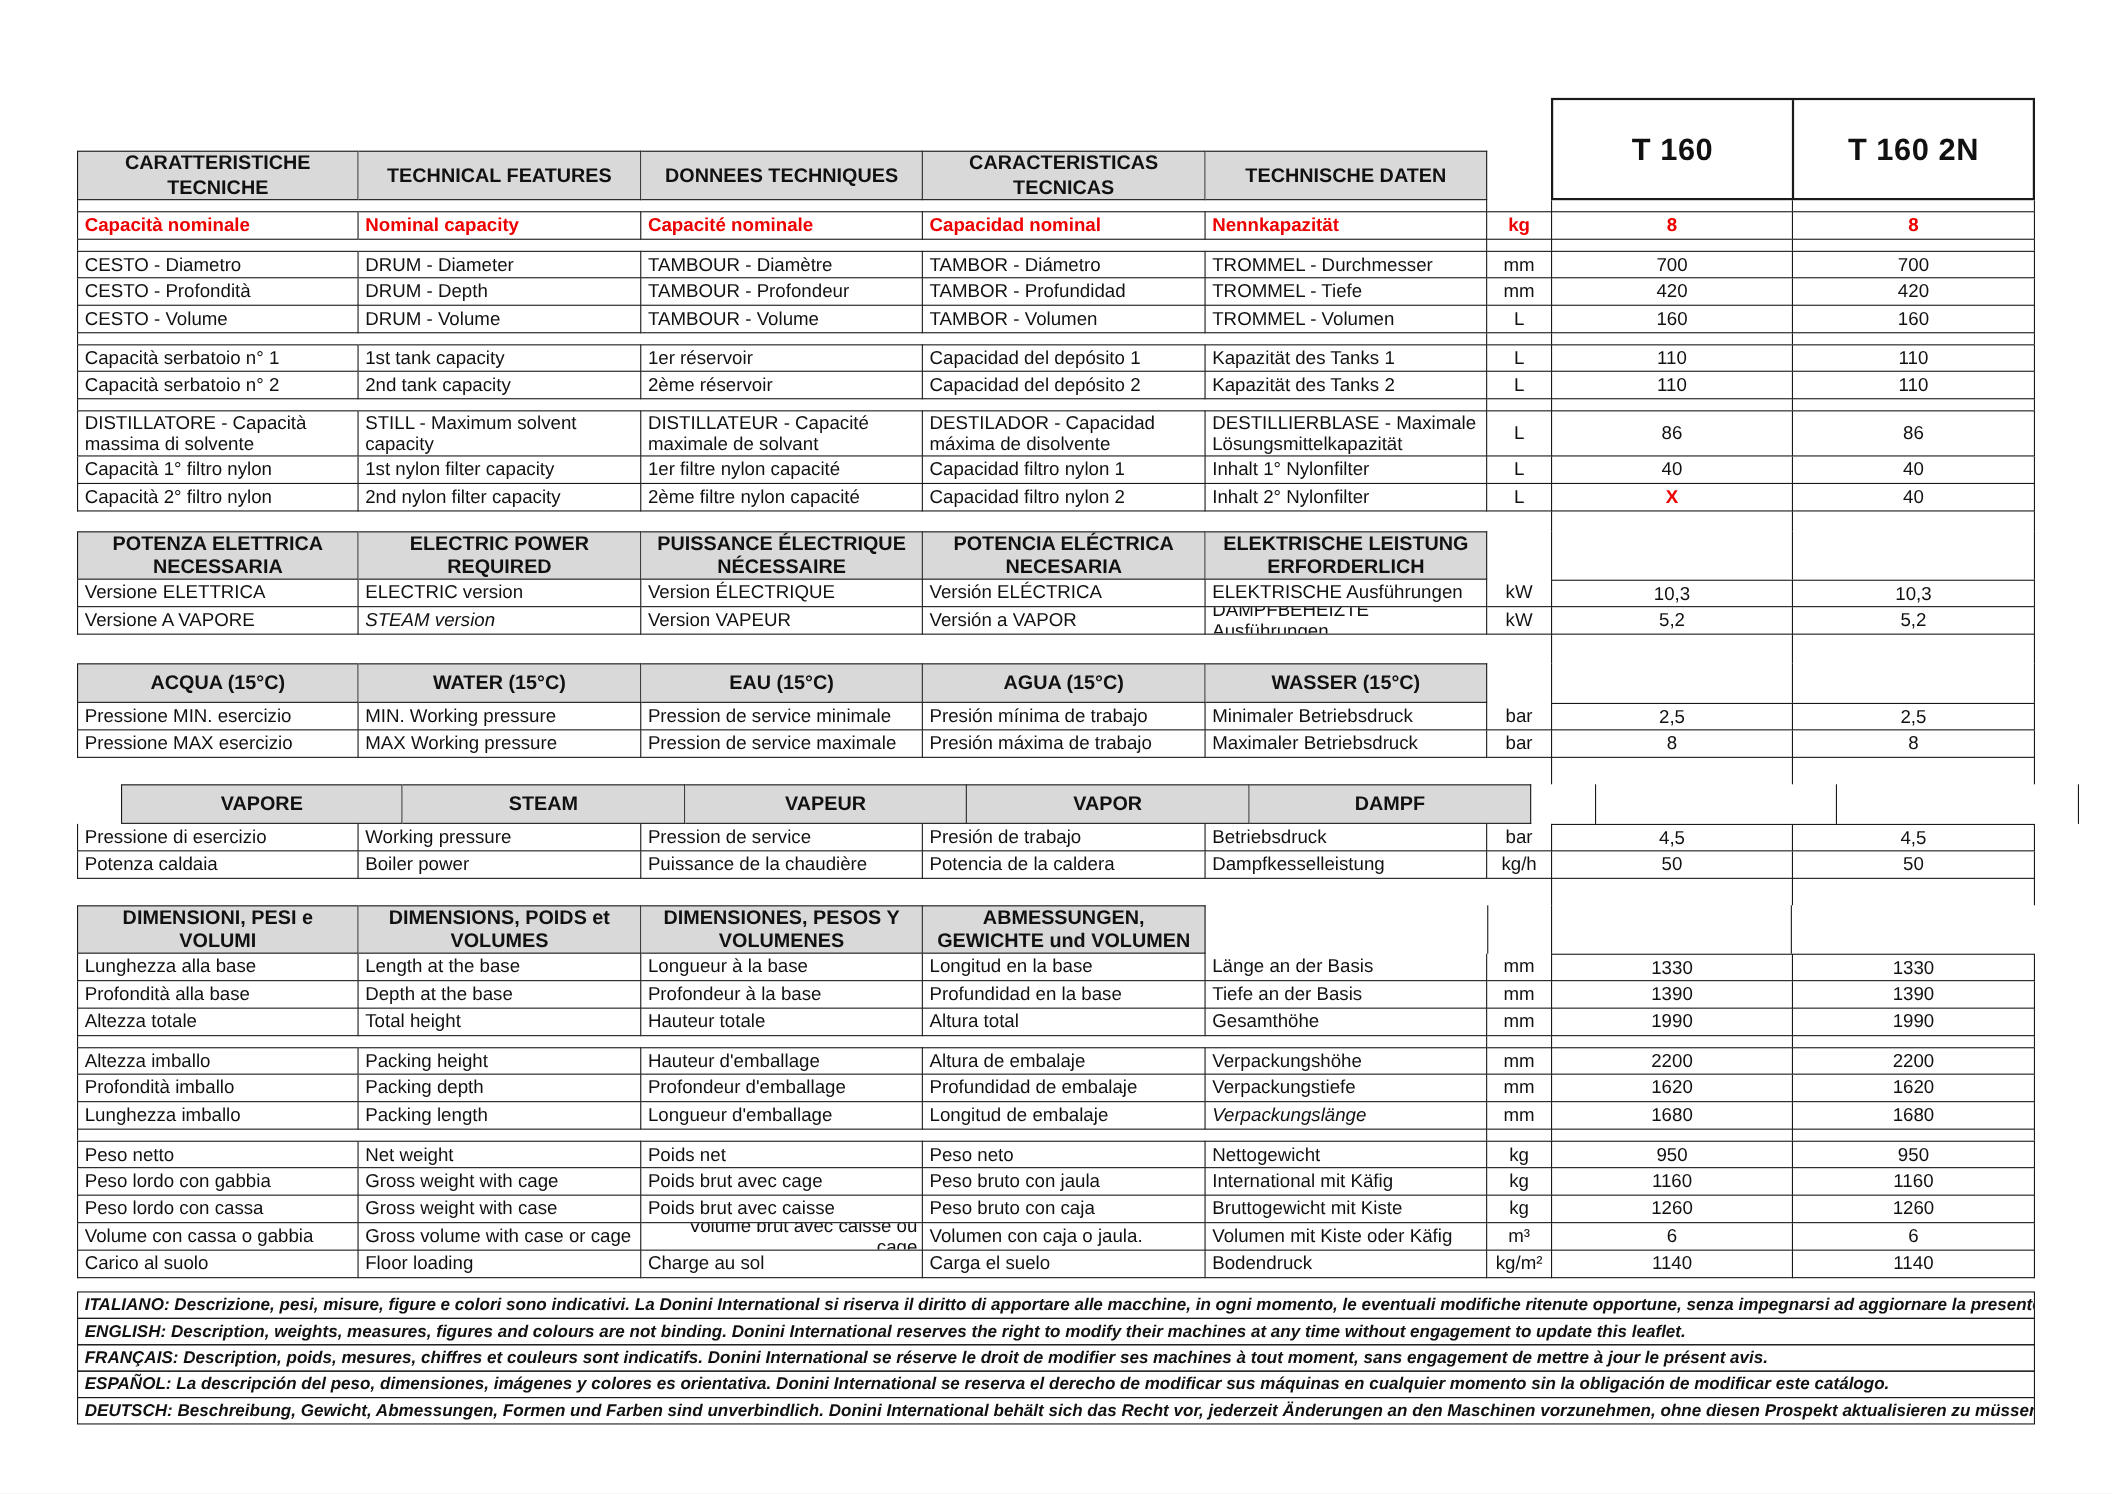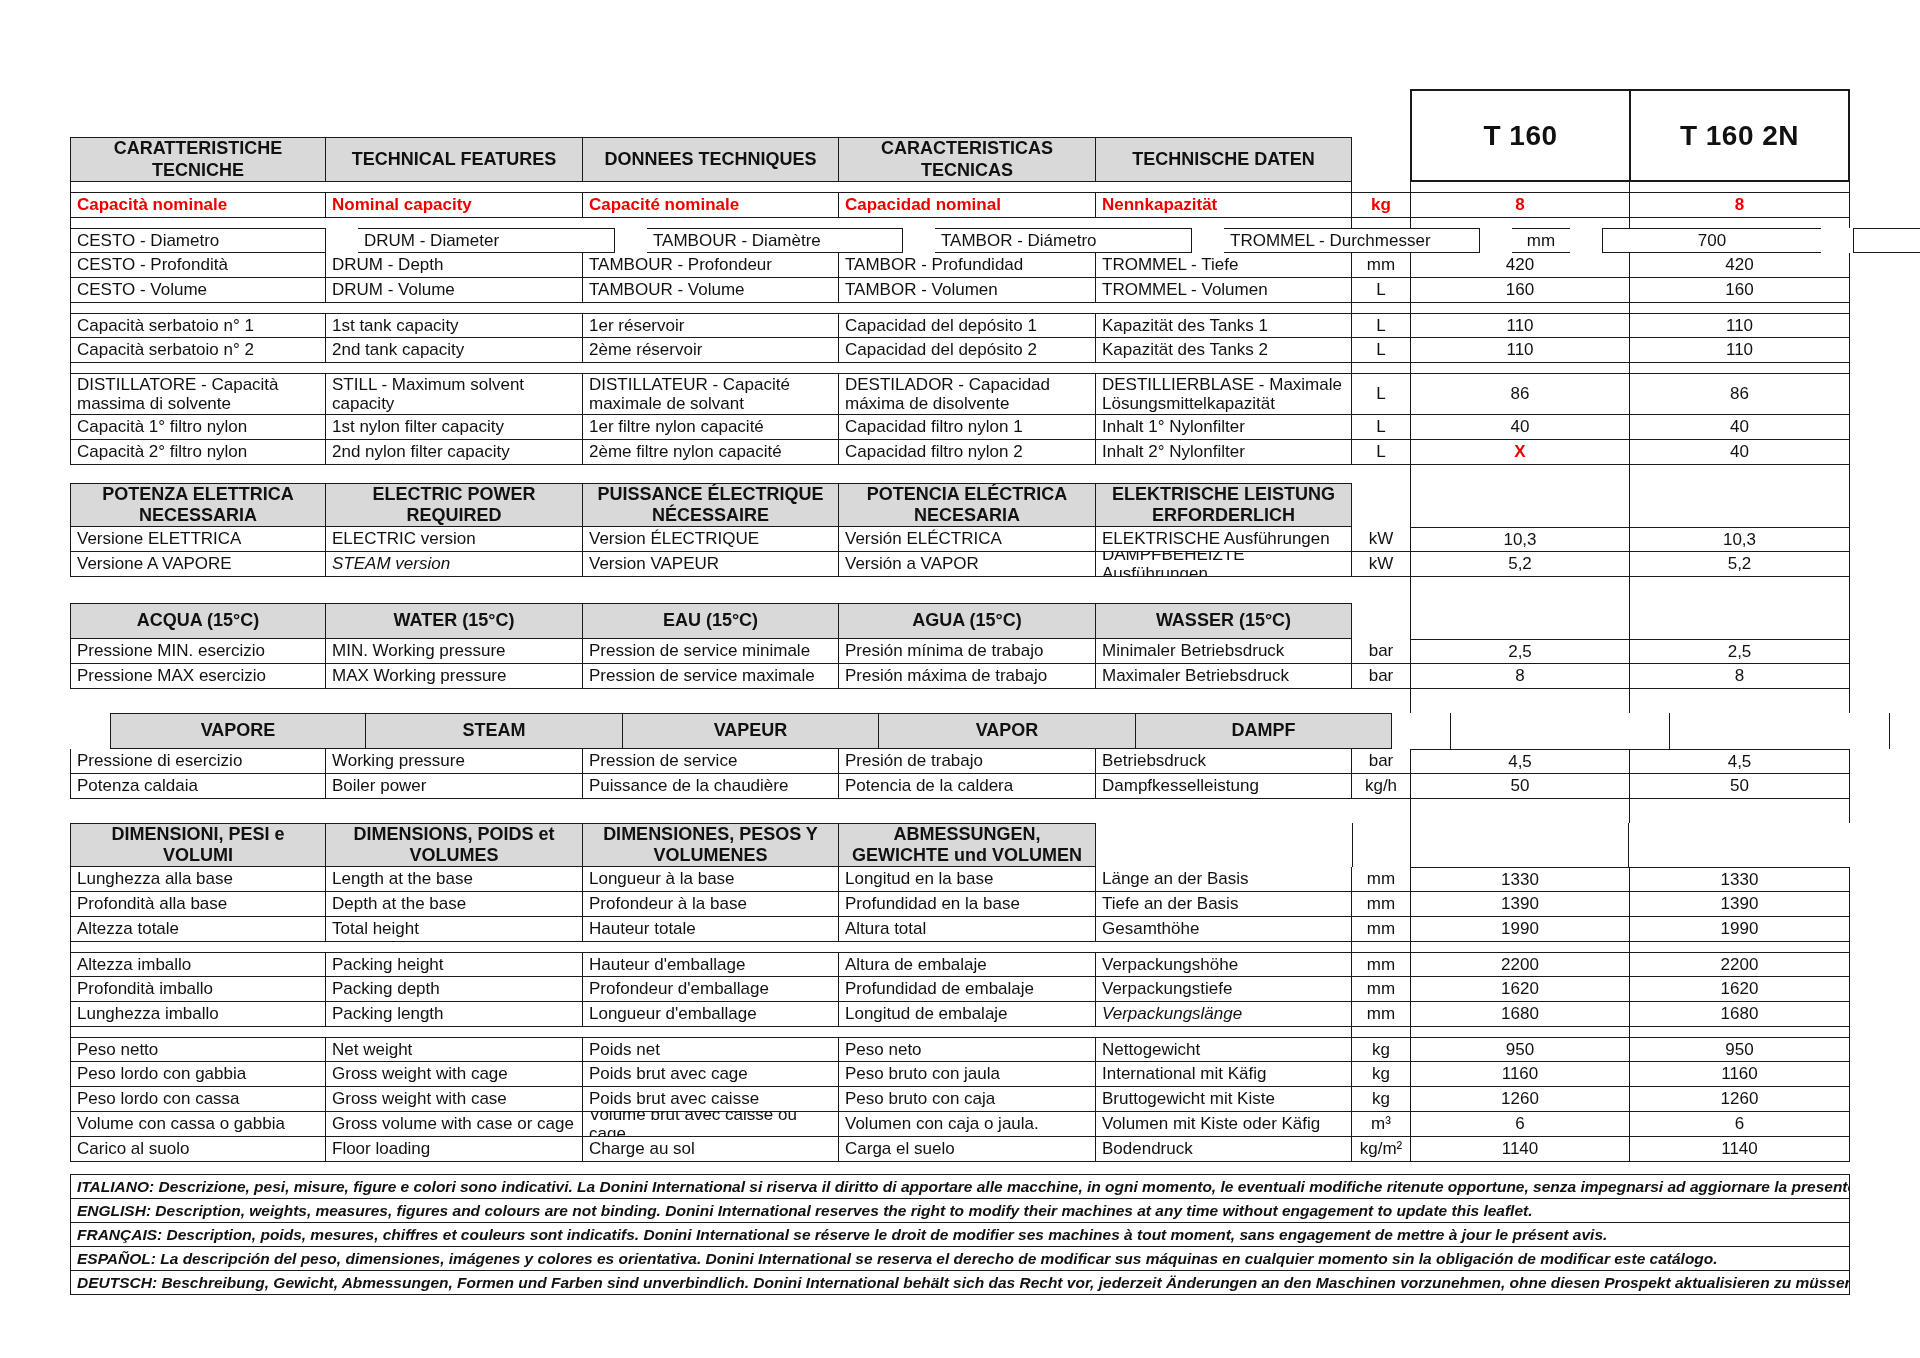--- a/index.html
+++ b/index.html
@@ -82,21 +82,21 @@
       <div class="grid-row" style="grid-template-columns: 256px 257px 256px 257px 256px 58px 219px 221px; height: 10px;">
         <div class="cell" style="border-left: 1px solid rgb(26, 26, 26);"></div>
         <div class="cell"></div>
         <div class="cell"></div>
         <div class="cell"></div>
         <div class="cell" style="border-right: 1px solid rgb(26, 26, 26);"></div>
         <div class="cell"></div>
         <div class="cell" style="border-left: 1px solid rgb(26, 26, 26);"></div>
         <div class="cell" style="border-left: 1px solid rgb(26, 26, 26); border-right: 1px solid rgb(26, 26, 26);"></div>
       </div>
-      <div class="grid-row" style="grid-template-columns: 256px 257px 256px 257px 256px 58px 219px 221px; height: 25px; gap: 32px;">
+      <div class="grid-row" style="grid-template-columns: 256px 257px 256px 257px 256px 58px 219px 221px; height: 25px;">
         <div class="cell lbl" style="border-width: 1px; border-style: solid; border-color: rgb(26, 26, 26);">CESTO - Diametro</div>
         <div class="cell lbl" style="border-right: 1px solid rgb(26, 26, 26); border-bottom: 1px solid rgb(26, 26, 26); border-top: 1px solid rgb(26, 26, 26);">DRUM - Diameter</div>
         <div class="cell lbl" style="border-right: 1px solid rgb(26, 26, 26); border-bottom: 1px solid rgb(26, 26, 26); border-top: 1px solid rgb(26, 26, 26);">TAMBOUR - Diamètre</div>
         <div class="cell lbl" style="border-right: 1px solid rgb(26, 26, 26); border-bottom: 1px solid rgb(26, 26, 26); border-top: 1px solid rgb(26, 26, 26);">TAMBOR - Diámetro</div>
         <div class="cell lbl" style="border-right: 1px solid rgb(26, 26, 26); border-bottom: 1px solid rgb(26, 26, 26); border-top: 1px solid rgb(26, 26, 26);">TROMMEL - Durchmesser</div>
         <div class="cell unit" style="border-bottom: 1px solid rgb(26, 26, 26); border-top: 1px solid rgb(26, 26, 26);">mm</div>
         <div class="cell val" style="border-left: 1px solid rgb(26, 26, 26); border-bottom: 1px solid rgb(26, 26, 26); border-top: 1px solid rgb(26, 26, 26);">700</div>
         <div class="cell val" style="border-width: 1px; border-style: solid; border-color: rgb(26, 26, 26);">700</div>
       </div>
       <div class="grid-row" style="grid-template-columns: 256px 257px 256px 257px 256px 58px 219px 221px; height: 25px;">
@@ -434,21 +434,21 @@
         <div class="cell lbl" style="border-right: 1px solid rgb(26, 26, 26); border-bottom: 1px solid rgb(26, 26, 26);">Poids brut avec caisse</div>
         <div class="cell lbl" style="border-right: 1px solid rgb(26, 26, 26); border-bottom: 1px solid rgb(26, 26, 26);">Peso bruto con caja</div>
         <div class="cell lbl" style="border-right: 1px solid rgb(26, 26, 26); border-bottom: 1px solid rgb(26, 26, 26);">Bruttogewicht mit Kiste</div>
         <div class="cell unit" style="border-bottom: 1px solid rgb(26, 26, 26);">kg</div>
         <div class="cell val" style="border-left: 1px solid rgb(26, 26, 26); border-bottom: 1px solid rgb(26, 26, 26);">1260</div>
         <div class="cell val" style="border-left: 1px solid rgb(26, 26, 26); border-right: 1px solid rgb(26, 26, 26); border-bottom: 1px solid rgb(26, 26, 26);">1260</div>
       </div>
       <div class="grid-row" style="grid-template-columns: 256px 257px 256px 257px 256px 58px 219px 221px; height: 25px;">
         <div class="cell lbl" style="border-left: 1px solid rgb(26, 26, 26); border-right: 1px solid rgb(26, 26, 26); border-bottom: 1px solid rgb(26, 26, 26);">Volume con cassa o gabbia</div>
         <div class="cell lbl" style="border-right: 1px solid rgb(26, 26, 26); border-bottom: 1px solid rgb(26, 26, 26);">Gross volume with case or cage</div>
-        <div class="cell lbl" style="border-right: 1px solid rgb(26, 26, 26); border-bottom: 1px solid rgb(26, 26, 26);">Volume brut avec caisse ou cage</div>
+        <div class="cell lbl" style="border-right: 1px solid rgb(26, 26, 26); border-bottom: 1px solid rgb(26, 26, 26); text-align: right;">Volume brut avec caisse ou cage</div>
         <div class="cell lbl" style="border-right: 1px solid rgb(26, 26, 26); border-bottom: 1px solid rgb(26, 26, 26);">Volumen con caja o jaula.</div>
         <div class="cell lbl" style="border-right: 1px solid rgb(26, 26, 26); border-bottom: 1px solid rgb(26, 26, 26);">Volumen mit Kiste oder Käfig</div>
         <div class="cell unit" style="border-bottom: 1px solid rgb(26, 26, 26);">m³</div>
         <div class="cell val" style="border-left: 1px solid rgb(26, 26, 26); border-bottom: 1px solid rgb(26, 26, 26);">6</div>
         <div class="cell val" style="border-left: 1px solid rgb(26, 26, 26); border-right: 1px solid rgb(26, 26, 26); border-bottom: 1px solid rgb(26, 26, 26);">6</div>
       </div>
       <div class="grid-row" style="grid-template-columns: 256px 257px 256px 257px 256px 58px 219px 221px; height: 25px;">
         <div class="cell lbl" style="border-left: 1px solid rgb(26, 26, 26); border-right: 1px solid rgb(26, 26, 26); border-bottom: 1px solid rgb(26, 26, 26);">Carico al suolo</div>
         <div class="cell lbl" style="border-right: 1px solid rgb(26, 26, 26); border-bottom: 1px solid rgb(26, 26, 26);">Floor loading</div>
         <div class="cell lbl" style="border-right: 1px solid rgb(26, 26, 26); border-bottom: 1px solid rgb(26, 26, 26);">Charge au sol</div>

